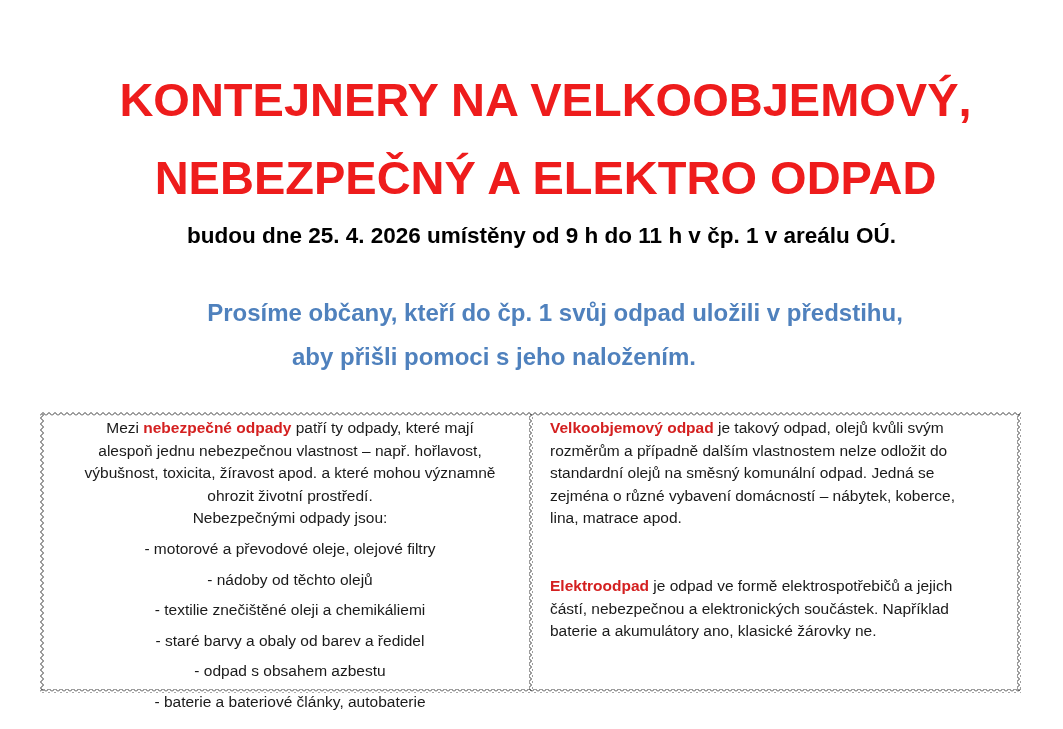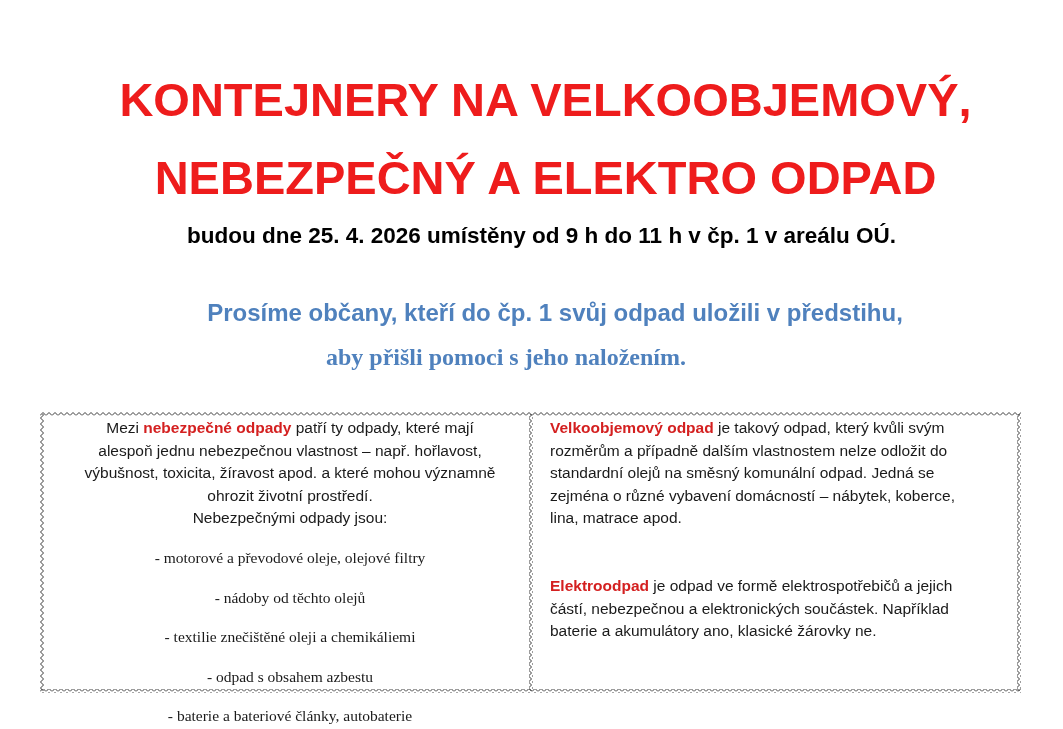--- a/index.html
+++ b/index.html
@@ -16,35 +16,35 @@
   .t2 { top:150px; left:14px; }
   .subtitle {
     position:absolute; top:220px; left:10px; width:1063px; text-align:center;
     font-weight:bold; font-size:22.5px; color:#000; line-height:32px; margin:0;
   }
   .appeal {
     position:absolute; left:10px; width:1090px; text-align:center;
     font-weight:bold; font-size:24px; color:#4f81bd; line-height:32px; margin:0;
   }
   .a1 { top:297px; }
-  .a2 { top:341px; left:12px; width:988px;font-family:Liberation Serif, serif; }
+  .a2 { top:341px; left:0; width:988px; }
   .box {
     position:absolute; left:40px; top:412px; width:981px; height:281px;
   }
   .box svg.frame { position:absolute; left:0; top:0; }
   .col {
     position:absolute; top:5px; font-size:15.5px; line-height:22.6px; color:#1a1a1a;
     font-family: "Liberation Sans", sans-serif;
   }
   .col-left { left:20px; width:460px;text-align:center; }
   .col-right { left:510px; width:460px; }
   .hl { color:#d42020; font-weight:bold; }
   .para { margin:0; }
   .gap { height:45px; }
-  .item { margin:17px;font-family:Liberation Serif, serif; }
+  .item { margin:8px; }
 </style>
 </head>
 <body>
 
 <h1 class="title t1">KONTEJNERY NA VELKOOBJEMOVÝ,</h1>
 <h1 class="title t2">NEBEZPEČNÝ A ELEKTRO ODPAD</h1>
 <p class="subtitle">budou dne 25. 4. 2026 umístěny od 9 h do 11 h v čp. 1 v areálu OÚ.</p>
 
 <p class="appeal a1">Prosíme občany, kteří do čp. 1 svůj odpad uložili v předstihu,</p>
 <p class="appeal a2">aby přišli pomoci s jeho naložením.</p>
@@ -65,22 +65,23 @@
     <rect x="977" y="2" width="4" height="277" fill="url(#zv)"></rect>
     <rect x="489" y="2" width="4" height="277" fill="url(#zv)"></rect>
   </svg>
 
   <div class="col col-left">
     <p class="para"><span>Mezi </span><span class="hl">nebezpečné odpady</span><span> patří ty odpady, které mají</span><br><span>alespoň jednu nebezpečnou vlastnost – např. hořlavost,</span><br><span>výbušnost, toxicita, žíravost apod. a které mohou významně</span><br><span>ohrozit životní prostředí.</span></p>
     <p class="para">Nebezpečnými odpady jsou:</p>
     <p class="item">- motorové a převodové oleje, olejové filtry</p>
     <p class="item">- nádoby od těchto olejů</p>
     <p class="item">- textilie  znečištěné oleji a chemikáliemi</p>
+    <p class="item">- staré barvy a obaly od barev a ředidel</p>
     <p class="item">- odpad s obsahem azbestu</p>
     <p class="item">- baterie a bateriové články, autobaterie</p>
   </div>
 
   <div class="col col-right">
-    <p class="para"><span class="hl">Velkoobjemový odpad</span><span> je takový odpad, který kvůli svým</span><br><span>rozměrům a případně dalším vlastnostem  nelze odložit do</span><br><span>standardní olejů na směsný komunální odpad. Jedná se</span><br><span>zejména o různé vybavení domácností – nábytek, koberce,</span><br><span>lina, matrace apod.</span></p>
+    <p class="para"><span class="hl">Velkoobjemový odpad</span><span> je takový odpad, olejů kvůli svým</span><br><span>rozměrům a případně dalším vlastnostem  nelze odložit do</span><br><span>standardní olejů na směsný komunální odpad. Jedná se</span><br><span>zejména o různé vybavení domácností – nábytek, koberce,</span><br><span>lina, matrace apod.</span></p>
     <div class="gap"></div>
     <p class="para"><span class="hl">Elektroodpad</span><span> je odpad ve formě elektrospotřebičů a jejich</span><br><span>částí, nebezpečnou a elektronických součástek. Například</span><br><span>baterie a akumulátory ano, klasické žárovky ne.</span></p>
   </div>
 </div>
 
 </body></html>

